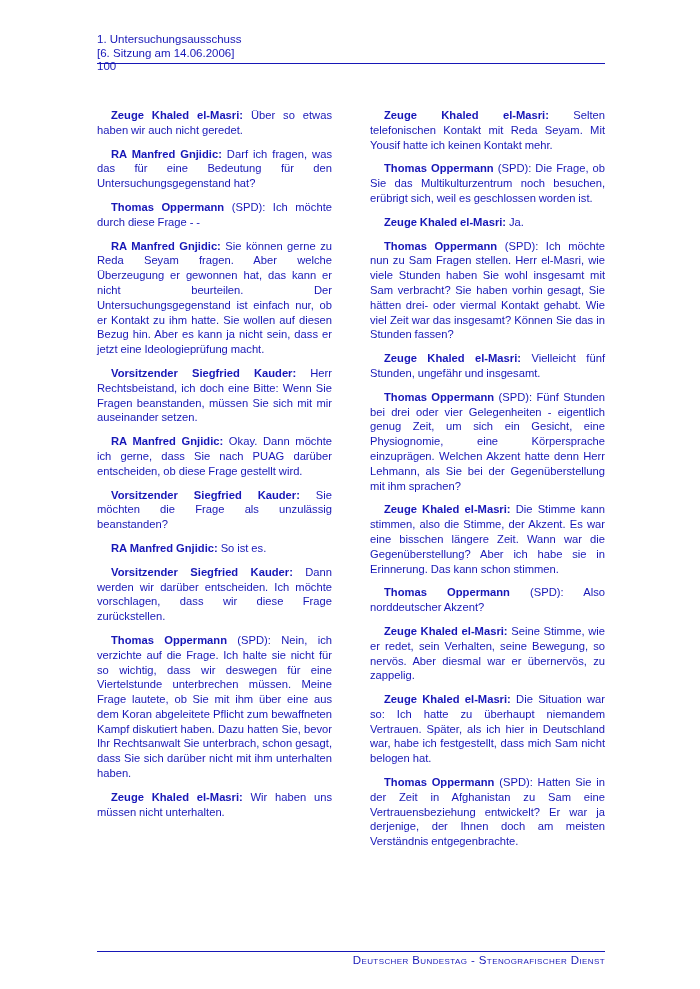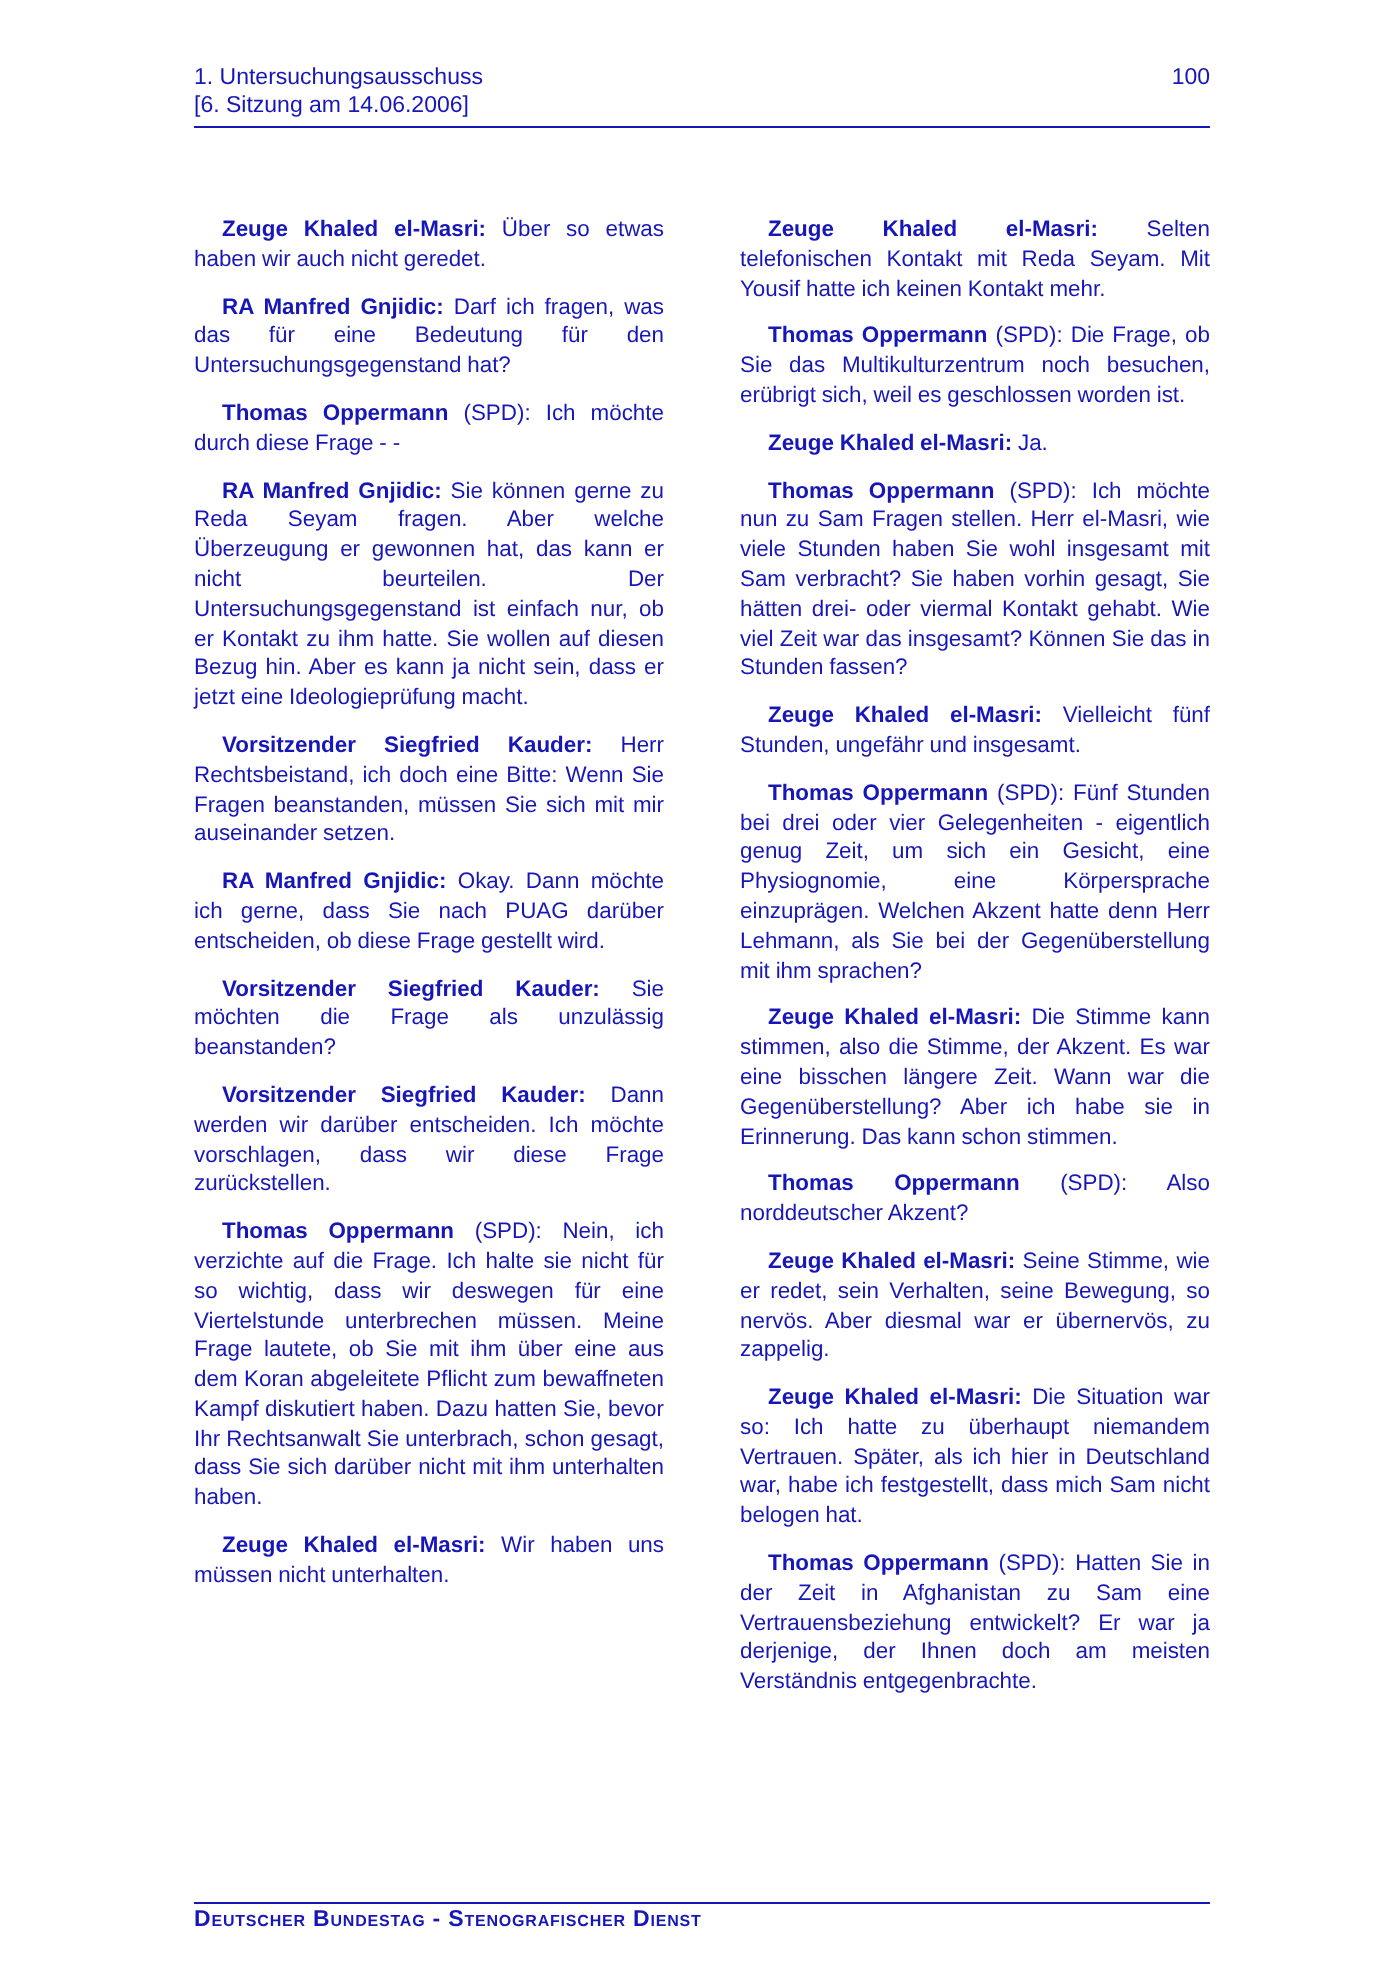--- a/index.html
+++ b/index.html
@@ -19,20 +19,21 @@
   .page-header {
     position: absolute;
     top: 33px;
     left: 97px;
     width: 508px;
     display: flex;
     justify-content: space-between;
     align-items: flex-start;
     font-size: 11.5px;
     line-height: 13.5px;
+    flex-direction: column;
   }
   .header-rule {
     position: absolute;
     top: 63px;
     left: 97px;
     width: 508px;
     border-top: 1.2px solid var(--ink, #1717b7);
   }
   .content {
     position: absolute;
@@ -58,25 +59,24 @@
     position: absolute;
     top: 951px;
     left: 97px;
     width: 508px;
   }
   .footer-rule {
     border-top: 1.2px solid var(--ink, #1717b7);
   }
   .footer-text {
     margin-top: 2px;
-    text-align: left;
+    text-align: right;
     font-size: 11.5px;
     font-variant: small-caps;
     letter-spacing: 0.4px;
-    font-weight: bold;
   }
 </style>
 </head>
 <body>
 
 <div class="page" style="--ink: #1717b7;">
 
   <header class="page-header">
     <div class="header-left">
       <div>1. Untersuchungsausschuss</div>
@@ -89,20 +89,21 @@
 
   <main class="content">
     <div class="column" id="col-left">
         <p class="para"><b>Zeuge Khaled el-Masri:</b><span> Über so etwas haben wir auch nicht geredet.</span></p>
         <p class="para"><b>RA Manfred Gnjidic:</b><span> Darf ich fragen, was das für eine Bedeutung für den Untersuchungsgegenstand hat?</span></p>
         <p class="para"><b>Thomas Oppermann</b><span> (SPD):</span><span> Ich möchte durch diese Frage - -</span></p>
         <p class="para"><b>RA Manfred Gnjidic:</b><span> Sie können gerne zu Reda Seyam fragen. Aber welche Überzeugung er gewonnen hat, das kann er nicht beurteilen. Der Untersuchungsgegenstand ist einfach nur, ob er Kontakt zu ihm hatte. Sie wollen auf diesen Bezug hin. Aber es kann ja nicht sein, dass er jetzt eine Ideologieprüfung macht.</span></p>
         <p class="para"><b>Vorsitzender Siegfried Kauder:</b><span> Herr Rechtsbeistand, ich doch eine Bitte: Wenn Sie Fragen beanstanden, müssen Sie sich mit mir auseinander setzen.</span></p>
         <p class="para"><b>RA Manfred Gnjidic:</b><span> Okay. Dann möchte ich gerne, dass Sie nach PUAG darüber entscheiden, ob diese Frage gestellt wird.</span></p>
         <p class="para"><b>Vorsitzender Siegfried Kauder:</b><span> Sie möchten die Frage als unzulässig beanstanden?</span></p>
+        <p class="para"><b>RA Manfred Gnjidic:</b><span> So ist es.</span></p>
         <p class="para"><b>Vorsitzender Siegfried Kauder:</b><span> Dann werden wir darüber entscheiden. Ich möchte vorschlagen, dass wir diese Frage zurückstellen.</span></p>
         <p class="para"><b>Thomas Oppermann</b><span> (SPD):</span><span> Nein, ich verzichte auf die Frage. Ich halte sie nicht für so wichtig, dass wir deswegen für eine Viertelstunde unterbrechen müssen. Meine Frage lautete, ob Sie mit ihm über eine aus dem Koran abgeleitete Pflicht zum bewaffneten Kampf diskutiert haben. Dazu hatten Sie, bevor Ihr Rechtsanwalt Sie unterbrach, schon gesagt, dass Sie sich darüber nicht mit ihm unterhalten haben.</span></p>
         <p class="para"><b>Zeuge Khaled el-Masri:</b><span> Wir haben uns müssen nicht unterhalten.</span></p>
       </div>
     <div class="column" id="col-right">
         <p class="para"><b>Zeuge Khaled el-Masri:</b><span> Selten telefonischen Kontakt mit Reda Seyam. Mit Yousif hatte ich keinen Kontakt mehr.</span></p>
         <p class="para"><b>Thomas Oppermann</b><span> (SPD):</span><span> Die Frage, ob Sie das Multikulturzentrum noch besuchen, erübrigt sich, weil es geschlossen worden ist.</span></p>
         <p class="para"><b>Zeuge Khaled el-Masri:</b><span> Ja.</span></p>
         <p class="para"><b>Thomas Oppermann</b><span> (SPD):</span><span> Ich möchte nun zu Sam Fragen stellen. Herr el-Masri, wie viele Stunden haben Sie wohl insgesamt mit Sam verbracht? Sie haben vorhin gesagt, Sie hätten drei- oder viermal Kontakt gehabt. Wie viel Zeit war das insgesamt? Können Sie das in Stunden fassen?</span></p>
         <p class="para"><b>Zeuge Khaled el-Masri:</b><span> Vielleicht fünf Stunden, ungefähr und insgesamt.</span></p>

